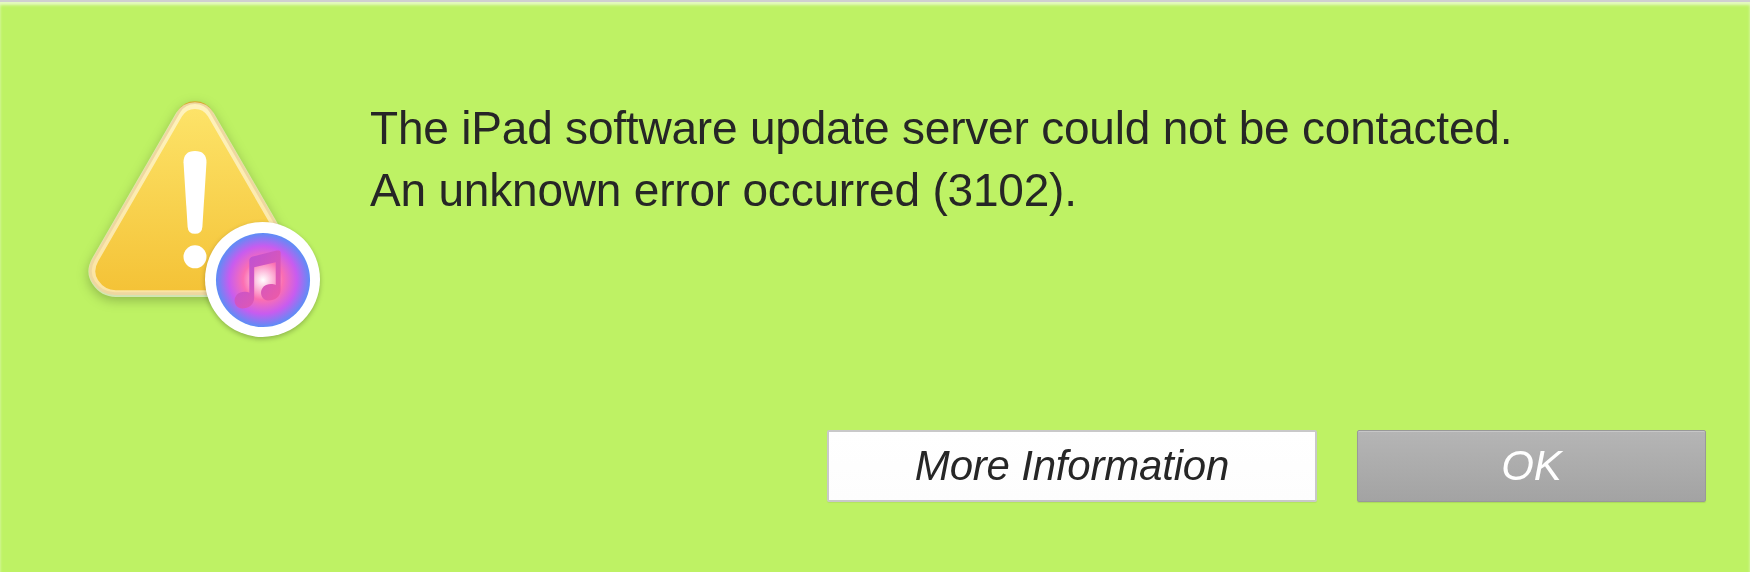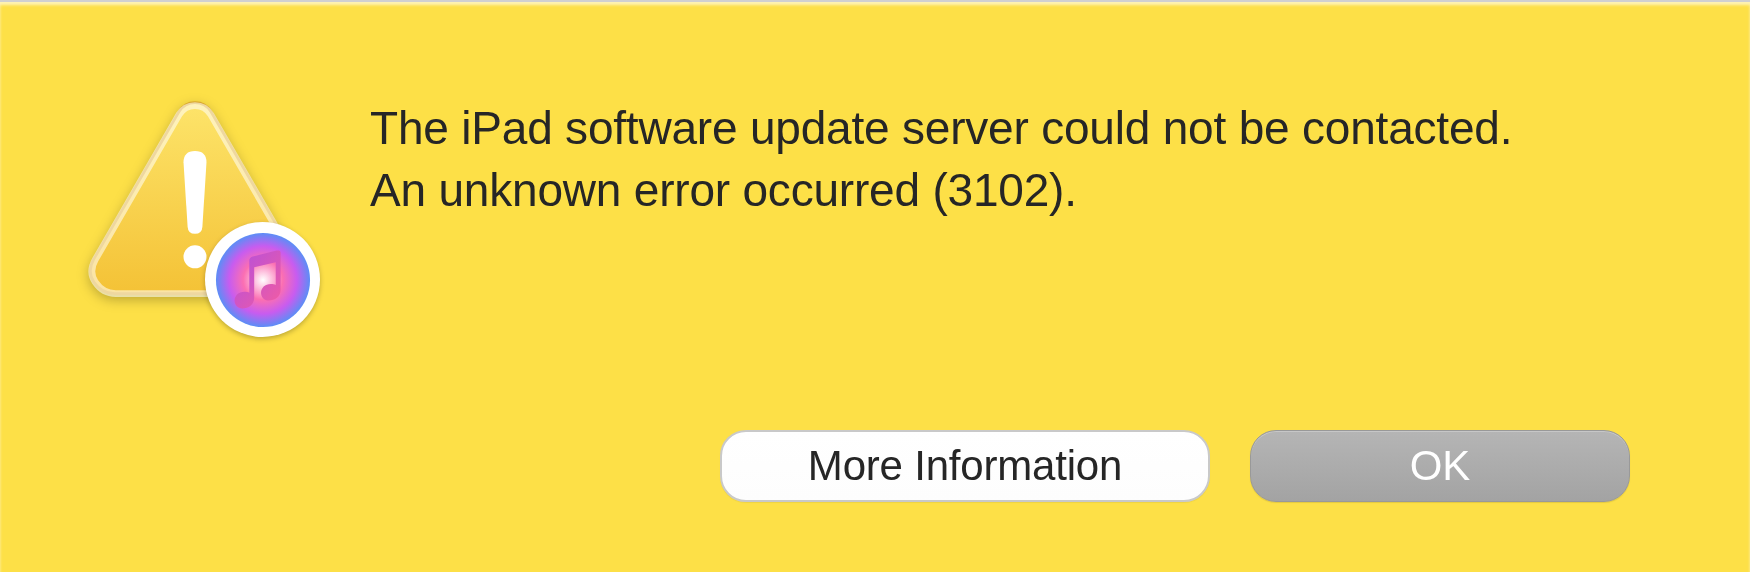--- a/index.html
+++ b/index.html
@@ -10,25 +10,25 @@
     body {
       font-family: -apple-system, BlinkMacSystemFont, "Helvetica Neue", Helvetica, Arial, sans-serif;
       background: #ececec;
       width: 1750px;
       height: 572px;
       overflow: hidden;
     }
     .dialog {
       width: 1750px;
       height: 572px;
-      background: #fde047;
+      background: #bef264;
       border-top: 2px solid #d0d0d0;
       box-shadow: inset 0 3px 3px rgba(255,255,255,0.6);
       position: relative;
-      padding: 70px 120px 60px 80px;
+      padding: 70px 44px 60px 80px;
       display: flex;
       flex-direction: column;
     }
     .content-row {
       display: flex;
       align-items: flex-start;
       flex: 1;
     }
     .icon-wrap {
       position: relative;
@@ -73,38 +73,39 @@
     }
     .button-row {
       display: flex;
       justify-content: flex-end;
       gap: 40px;
       margin-top: auto;
       padding-bottom: 10px;
     }
     .btn {
       height: 72px;
-      border-radius: 26px;
+      border-radius: 2px;
       font-size: 42px;
       font-weight: 400;
       cursor: pointer;
       display: flex;
       align-items: center;
       justify-content: center;
       letter-spacing: -0.2px;
+      font-style: italic;
     }
     .btn-secondary {
       width: 490px;
       background: linear-gradient(#ffffff, #fdfdfd);
       border: 2px solid #c9c9c9;
       color: #262626;
       box-shadow: 0 1px 1px rgba(0,0,0,0.06);
     }
     .btn-primary {
-      width: 380px;
+      width: 349px;
       background: linear-gradient(#b5b5b5, #a3a3a3);
       border: 1px solid #999;
       color: #ffffff;
       box-shadow: inset 0 1px 0 rgba(255,255,255,0.25), 0 1px 1px rgba(0,0,0,0.1);
     }
   </style>
 </head>
 <body>
 
 <div class="dialog">

